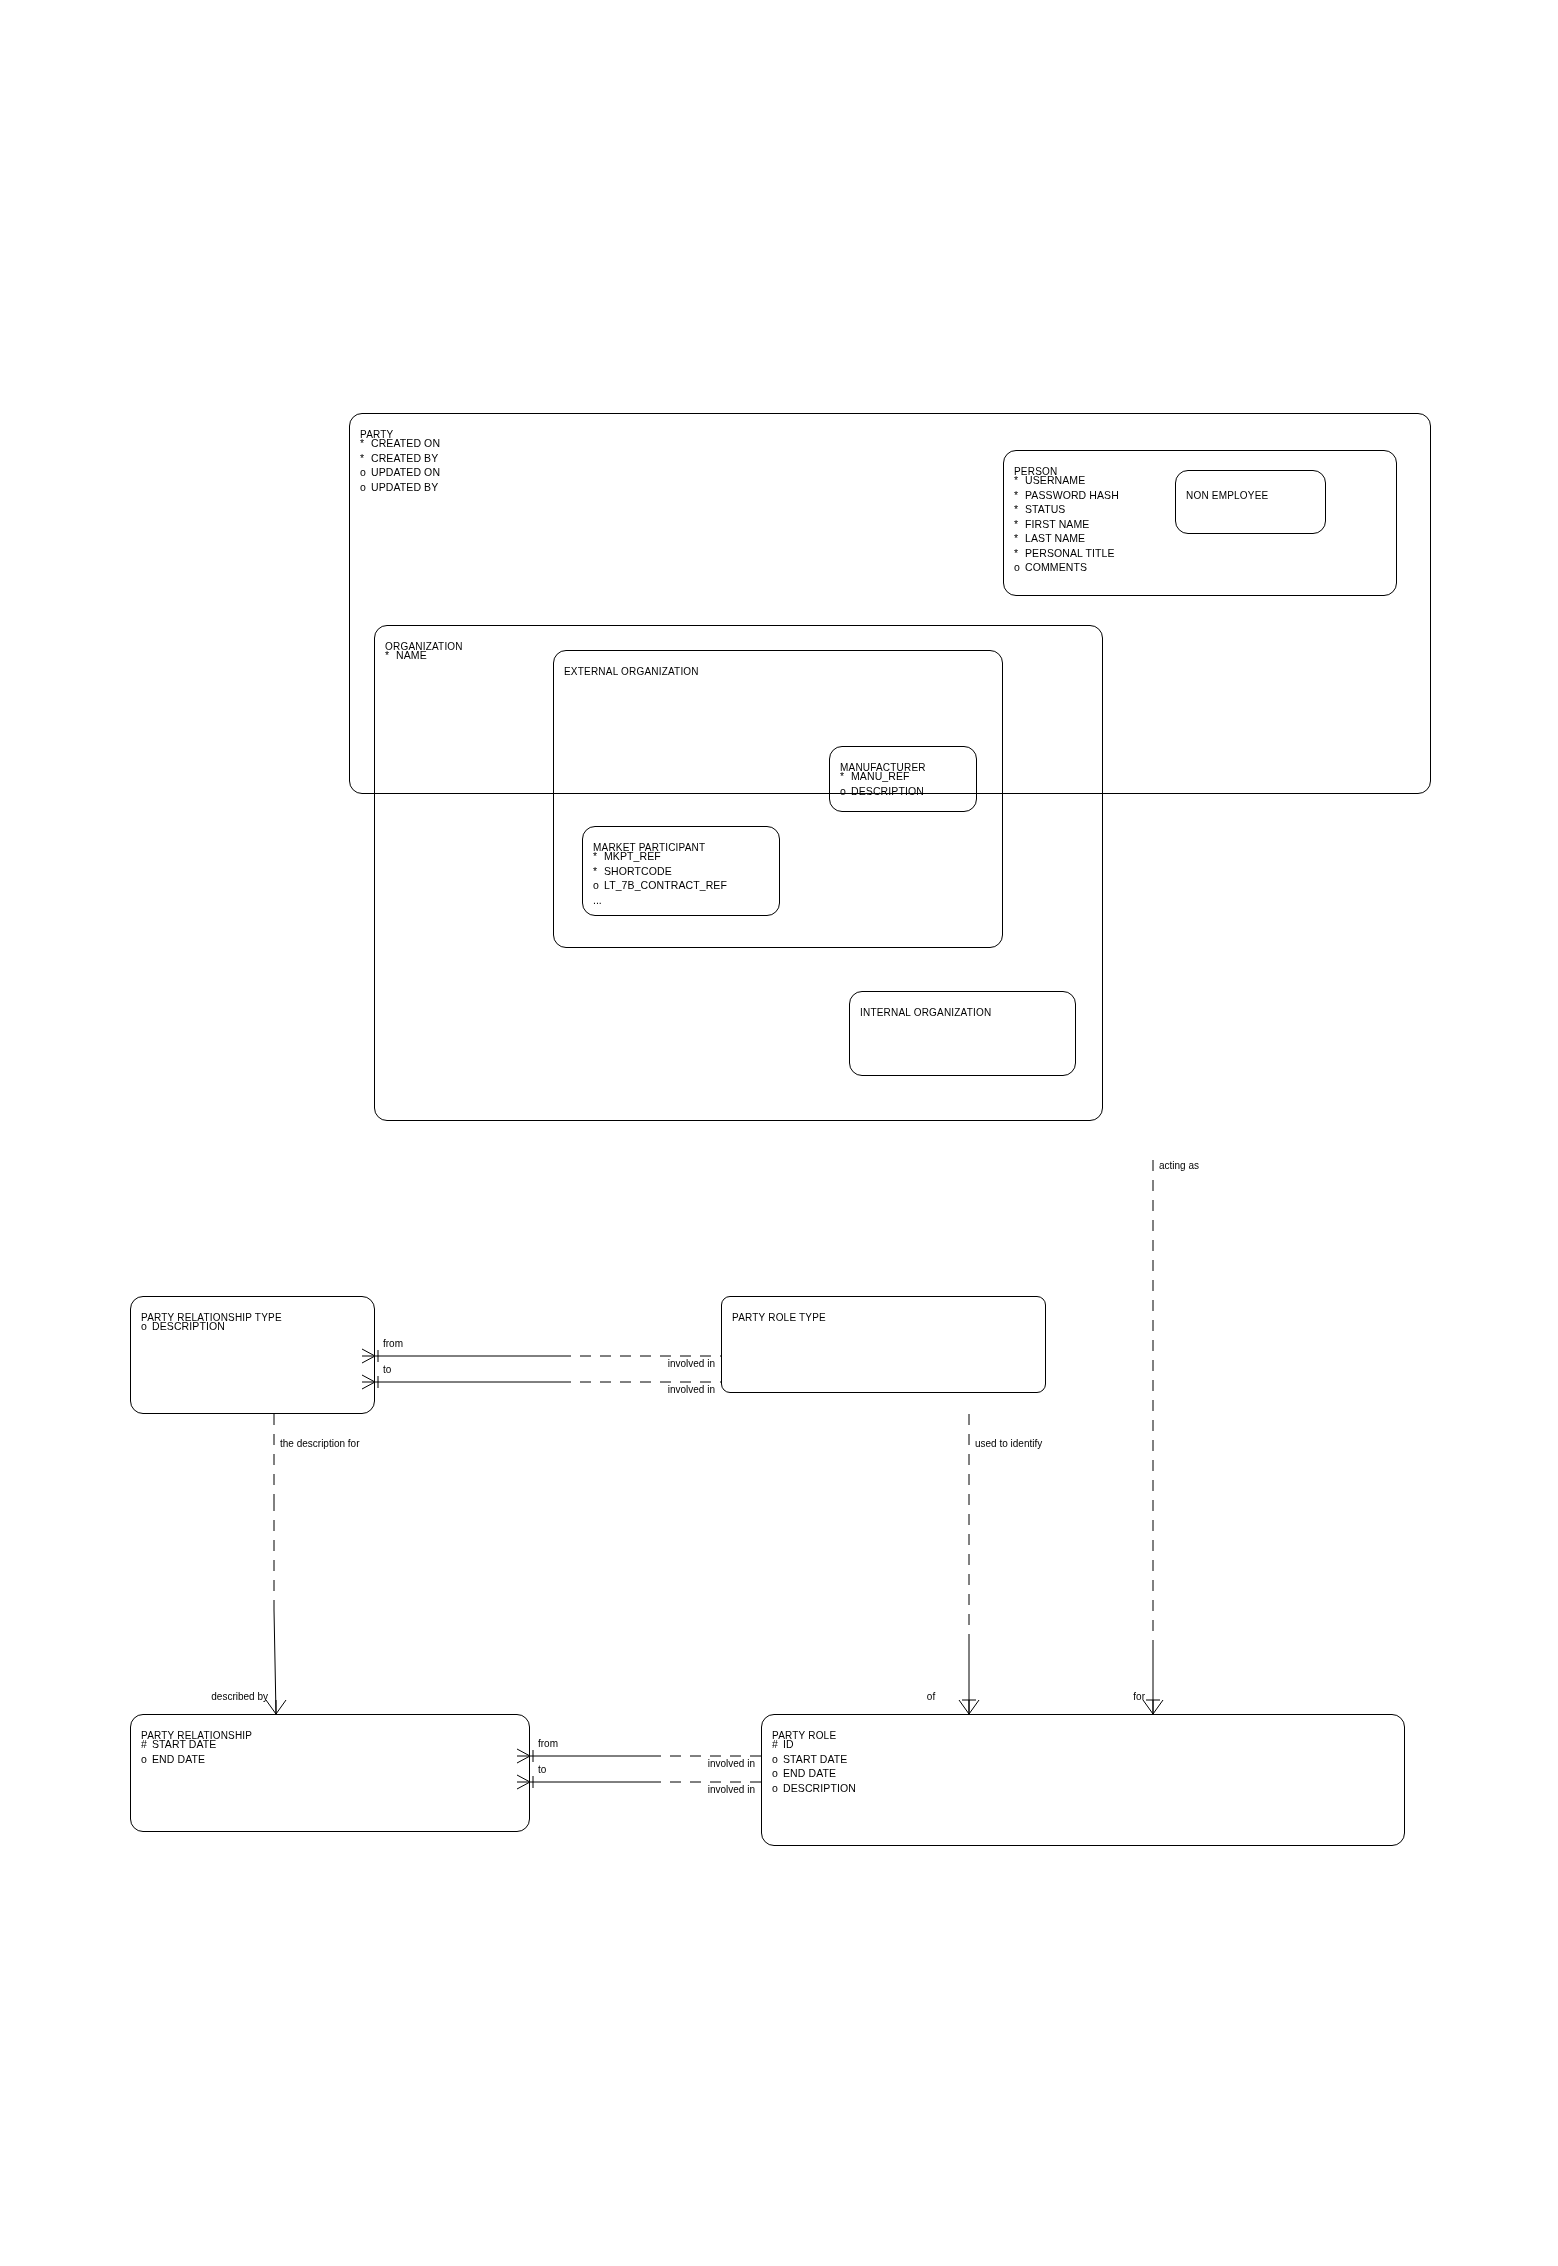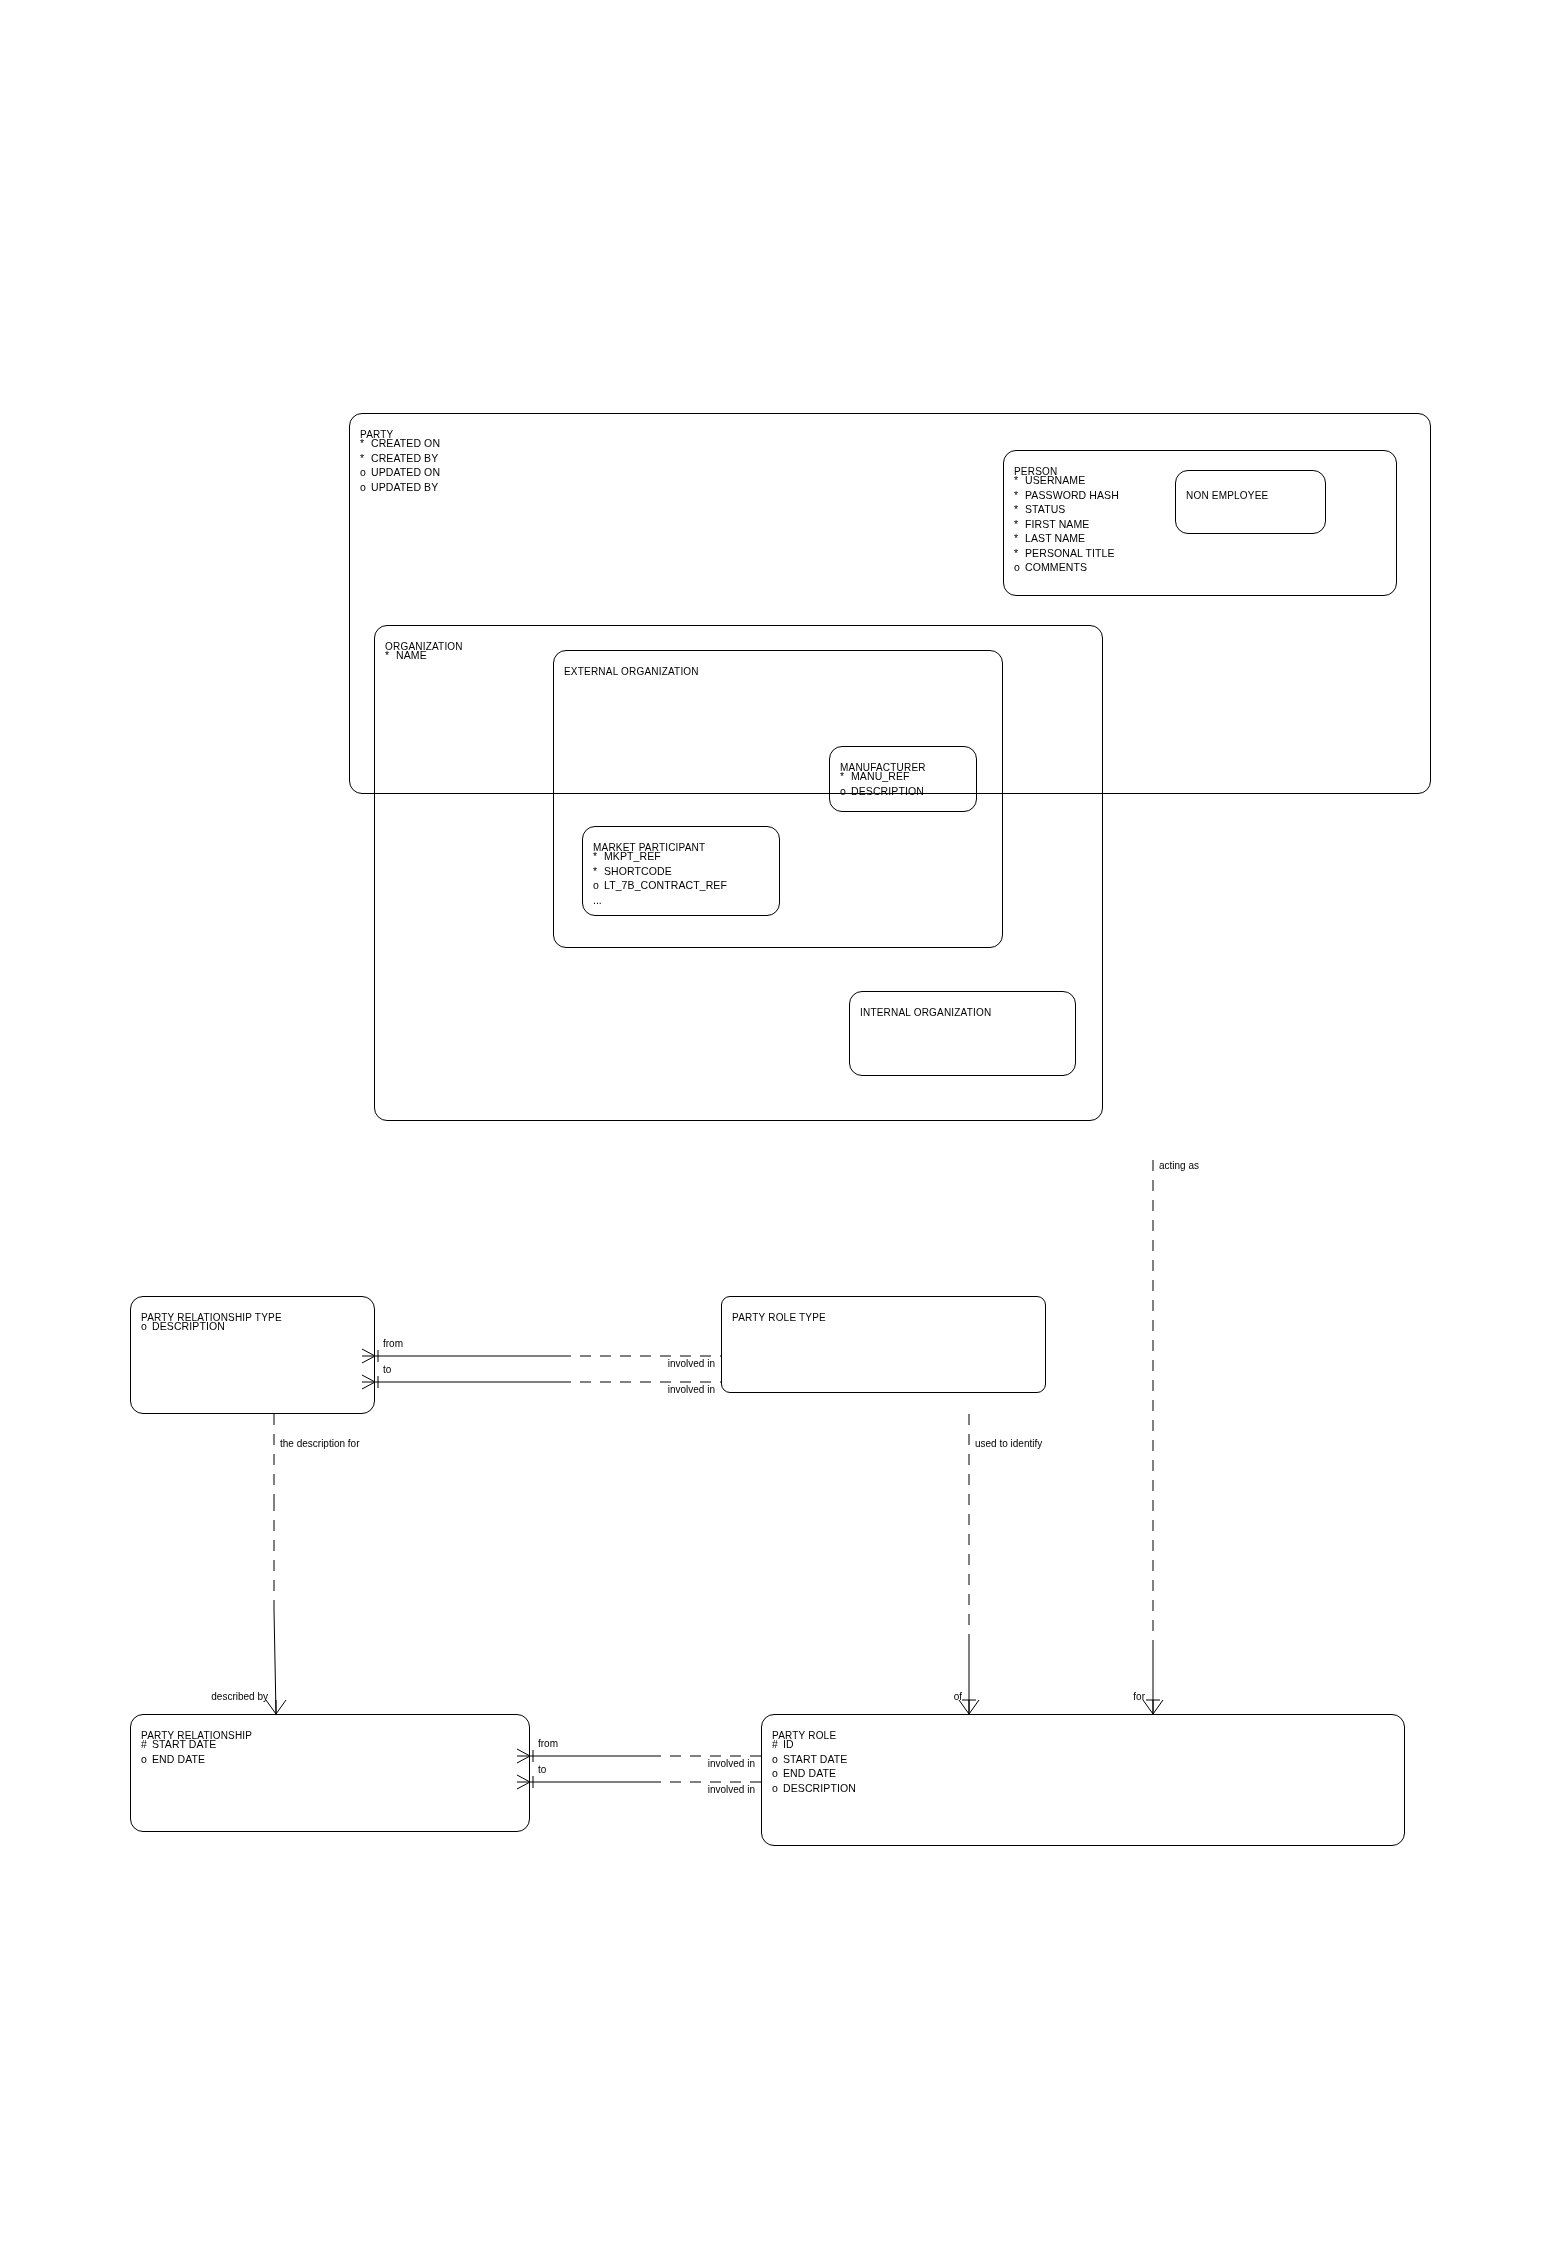--- a/index.html
+++ b/index.html
@@ -242,21 +242,21 @@
 
   <div class="conn-label" style="left:383px; top:1337px;">from</div>
   <div class="conn-label" style="left:383px; top:1363px;">to</div>
   <div class="conn-label right" style="left:560px; top:1357px; width:155px;">involved in</div>
   <div class="conn-label right" style="left:560px; top:1383px; width:155px;">involved in</div>
 
   <div class="conn-label" style="left:280px; top:1437px;">the description for</div>
   <div class="conn-label right" style="left:120px; top:1690px; width:148px;">described by</div>
 
   <div class="conn-label" style="left:975px; top:1437px;">used to identify</div>
-  <div class="conn-label right" style="left:900px; top:1690px; width:62px;">of</div>
+  <div class="conn-label right" style="left:900px; top:1690px; width:62px;text-align:center;">of</div>
 
   <div class="conn-label" style="left:1159px; top:1159px;">acting as</div>
   <div class="conn-label right" style="left:1085px; top:1690px; width:60px;">for</div>
 
   <div class="conn-label" style="left:538px; top:1737px;">from</div>
   <div class="conn-label" style="left:538px; top:1763px;">to</div>
   <div class="conn-label right" style="left:600px; top:1757px; width:155px;">involved in</div>
   <div class="conn-label right" style="left:600px; top:1783px; width:155px;">involved in</div>
 
 </div>

